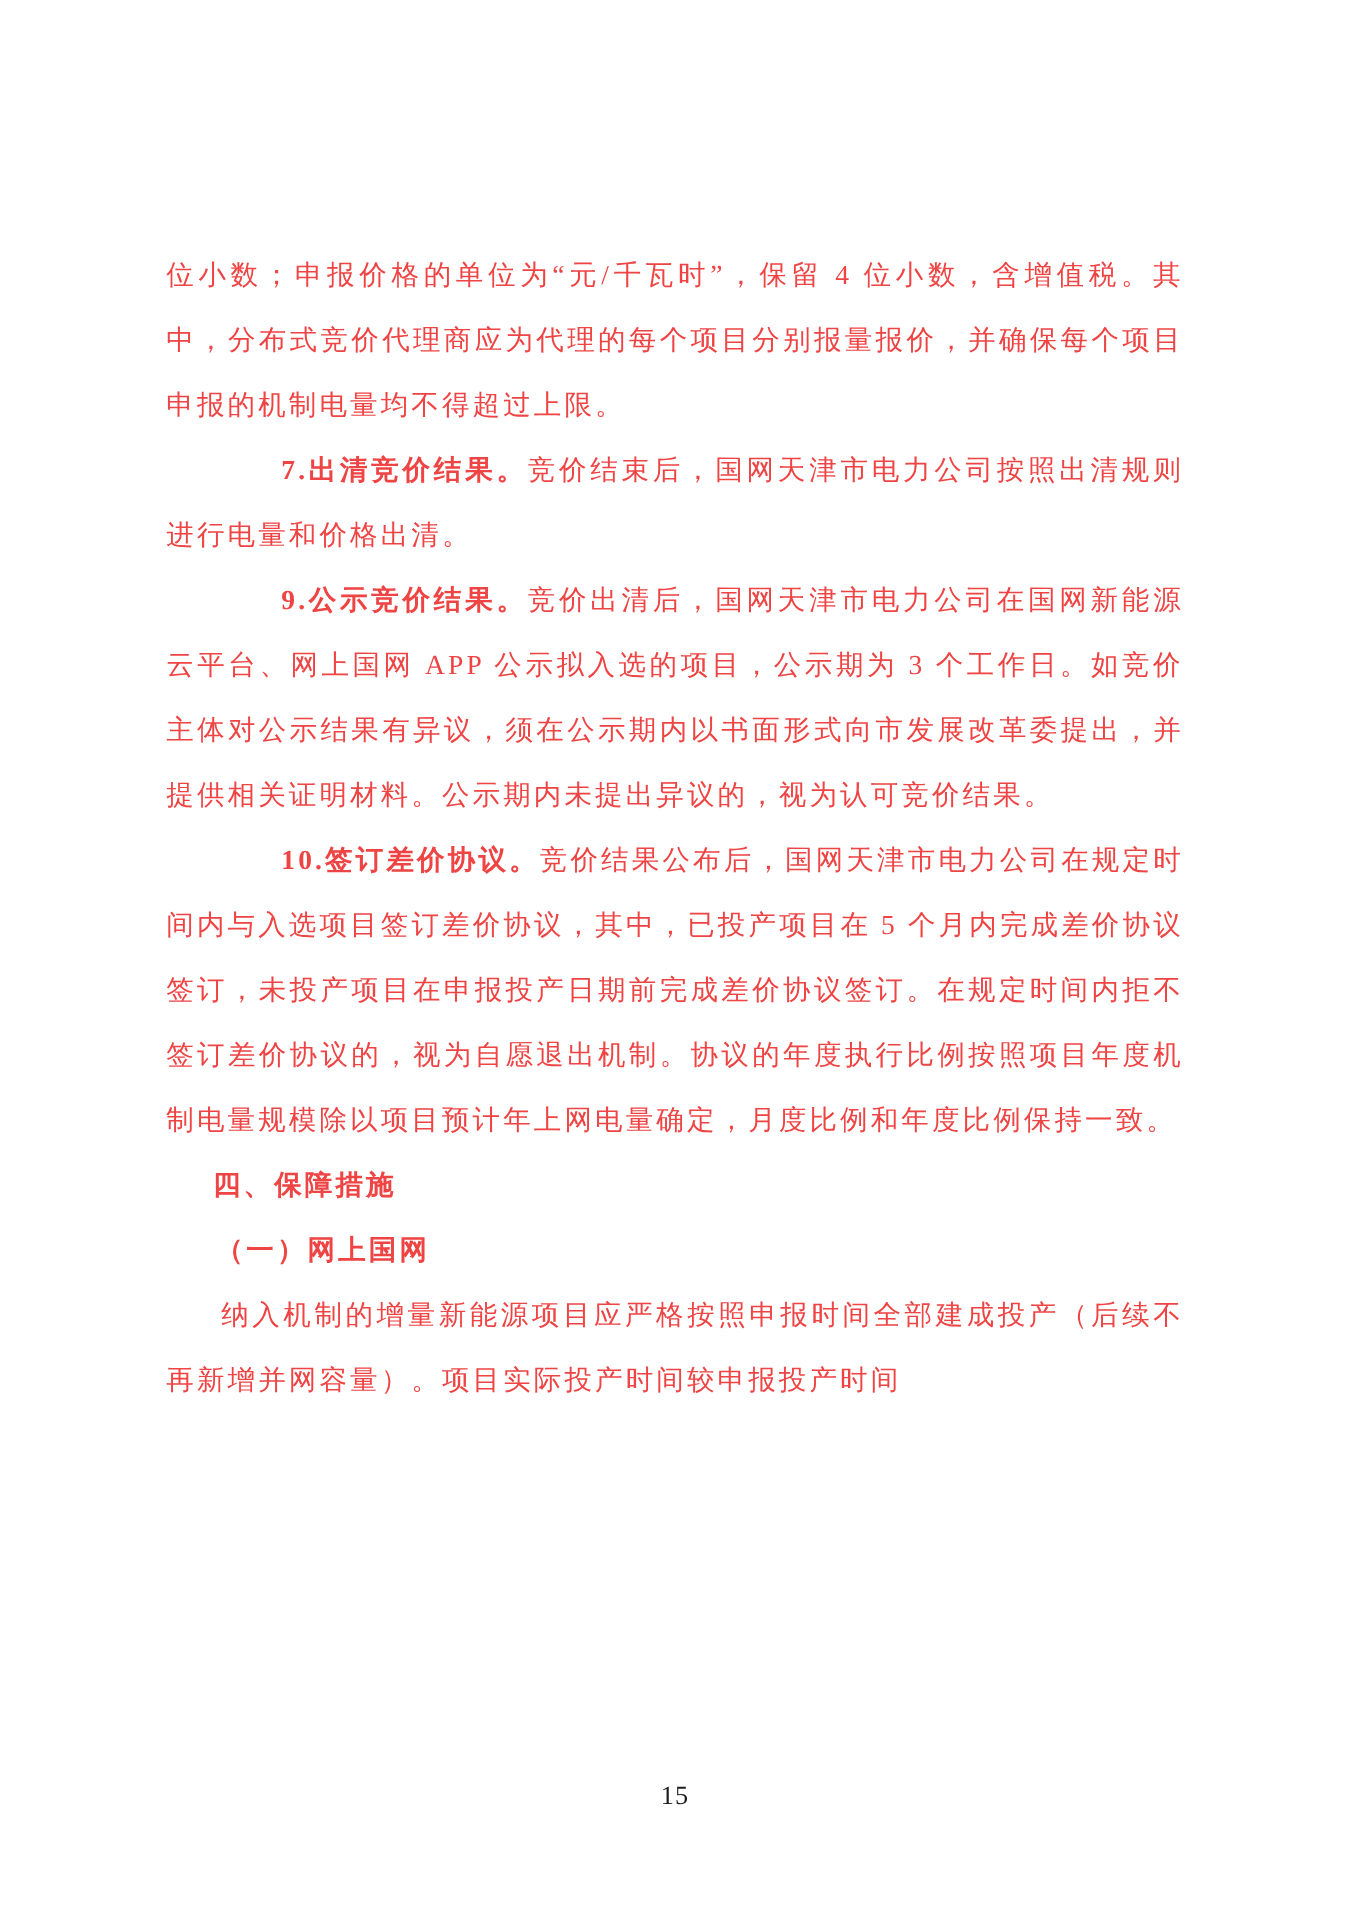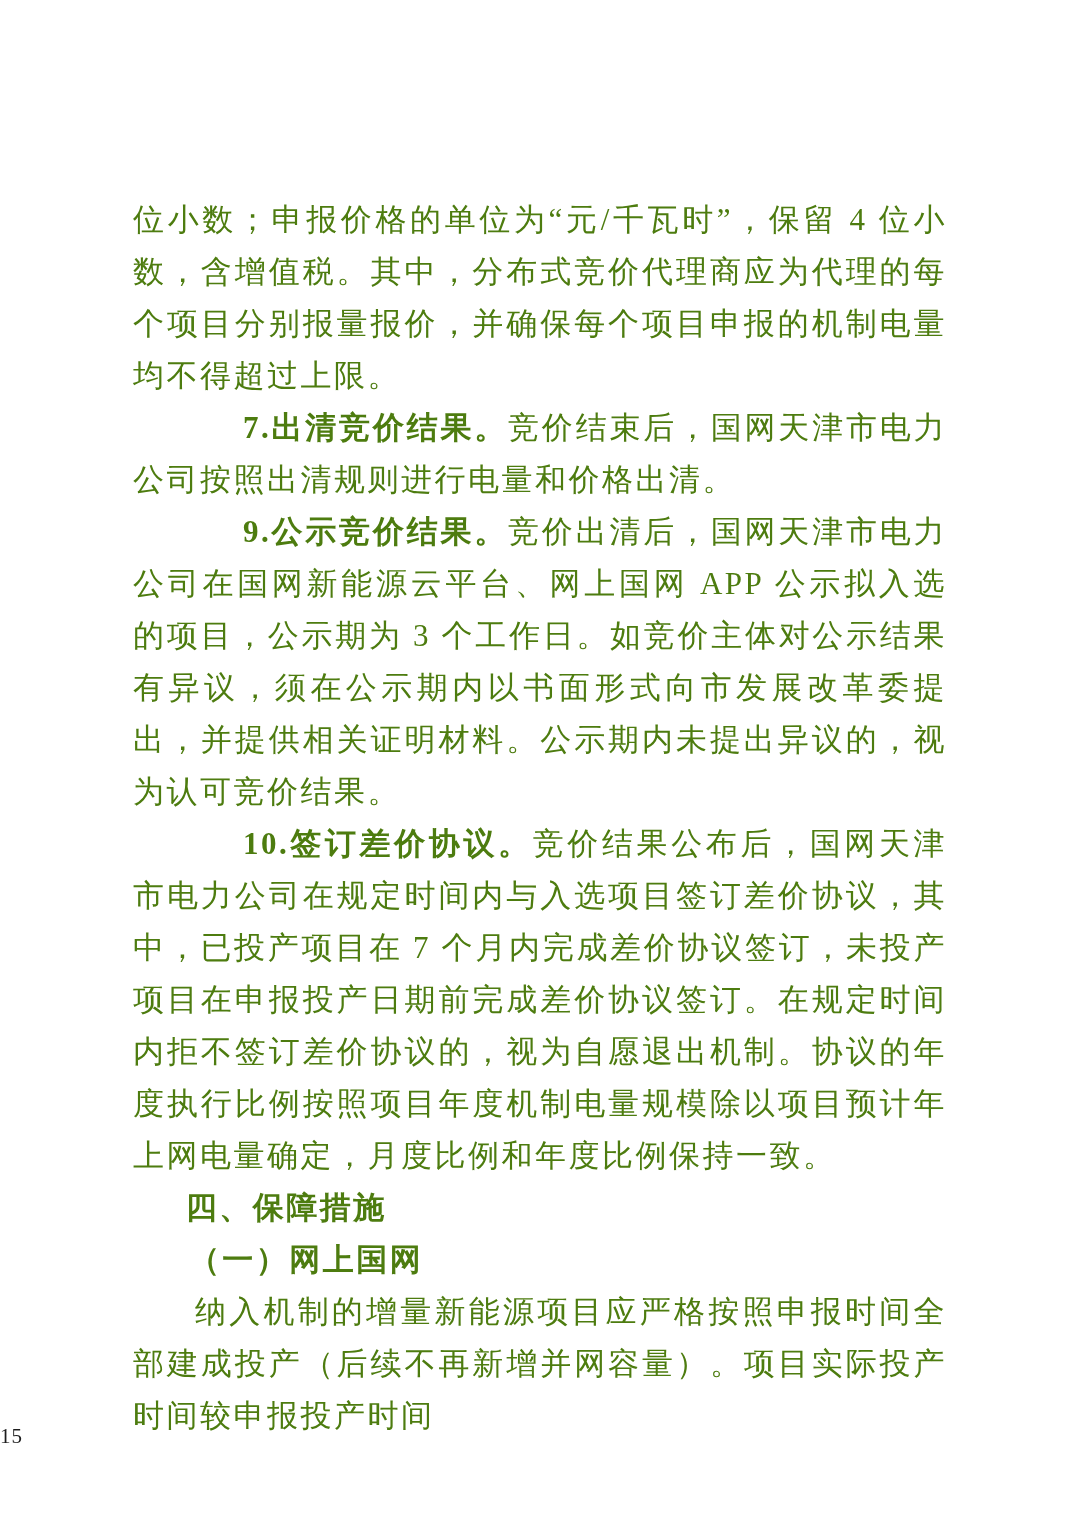--- a/index.html
+++ b/index.html
@@ -13,22 +13,22 @@
     height: 1527px;
     background: #ffffff;
     box-sizing: border-box;
     padding: 194px 133px 0 133px;
     overflow: hidden;
   }
   .content p,
   .content h2,
   .content h3 {
     margin: 0;
-    color: #4d7c0f;
-    font-size: 31px;
+    color: #ef4444;
+    font-size: 22px;
     line-height: 52px;
     letter-spacing: 2.5px;
   }
   p.body {
     font-family: "Liberation Serif", "DejaVu Serif", serif;
     text-align: justify;
     text-indent: 2em;
   }
   p.no-indent {
     text-indent: 0;
@@ -46,41 +46,41 @@
   h3.subsection {
     font-family: "Liberation Serif", "DejaVu Serif", serif;
     font-weight: bold;
     text-indent: 1.8em;
   }
   .page-number {
     position: absolute;
     bottom: 78px;
     left: 0;
     width: 100%;
-    text-align: left;
+    text-align: center;
     font-family: "Liberation Serif", "DejaVu Serif", serif;
     font-size: 21px;
     color: #1c1c1c;
     letter-spacing: 1px;
   }
 </style>
 </head>
 <body>
 
 <div class="page">
   <div class="content">
 
     <p class="body no-indent">位小数；申报价格的单位为“元/千瓦时”，保留 4 位小数，含增值税。其中，分布式竞价代理商应为代理的每个项目分别报量报价，并确保每个项目申报的机制电量均不得超过上限。</p>
 
     <p class="body"><span class="lead">7.出清竞价结果。</span><span>竞价结束后，国网天津市电力公司按照出清规则进行电量和价格出清。</span></p>
 
     <p class="body"><span class="lead">9.公示竞价结果。</span><span>竞价出清后，国网天津市电力公司在国网新能源云平台、网上国网 APP 公示拟入选的项目，公示期为 3 个工作日。如竞价主体对公示结果有异议，须在公示期内以书面形式向市发展改革委提出，并提供相关证明材料。公示期内未提出异议的，视为认可竞价结果。</span></p>
 
 
-    <p class="body"><span class="lead">10.签订差价协议。</span><span>竞价结果公布后，国网天津市电力公司在规定时间内与入选项目签订差价协议，其中，已投产项目在 7 个月内完成差价协议签订，未投产项目在申报投产日期前完成差价协议签订。在规定时间内拒不签订差价协议的，视为自愿退出机制。协议的年度执行比例按照项目年度机制电量规模除以项目预计年上网电量确定，月度比例和年度比例保持一致。</span></p>
+    <p class="body"><span class="lead">10.签订差价协议。</span><span>竞价结果公布后，国网天津市电力公司在规定时间内与入选项目签订差价协议，其中，已投产项目在 5 个月内完成差价协议签订，未投产项目在申报投产日期前完成差价协议签订。在规定时间内拒不签订差价协议的，视为自愿退出机制。协议的年度执行比例按照项目年度机制电量规模除以项目预计年上网电量确定，月度比例和年度比例保持一致。</span></p>
 
     <h2 class="section">四、保障措施</h2>
 
     <h3 class="subsection">（一）网上国网</h3>
 
     <p class="body">纳入机制的增量新能源项目应严格按照申报时间全部建成投产（后续不再新增并网容量）。项目实际投产时间较申报投产时间</p>
 
   </div>
 
   <div class="page-number">15</div>

